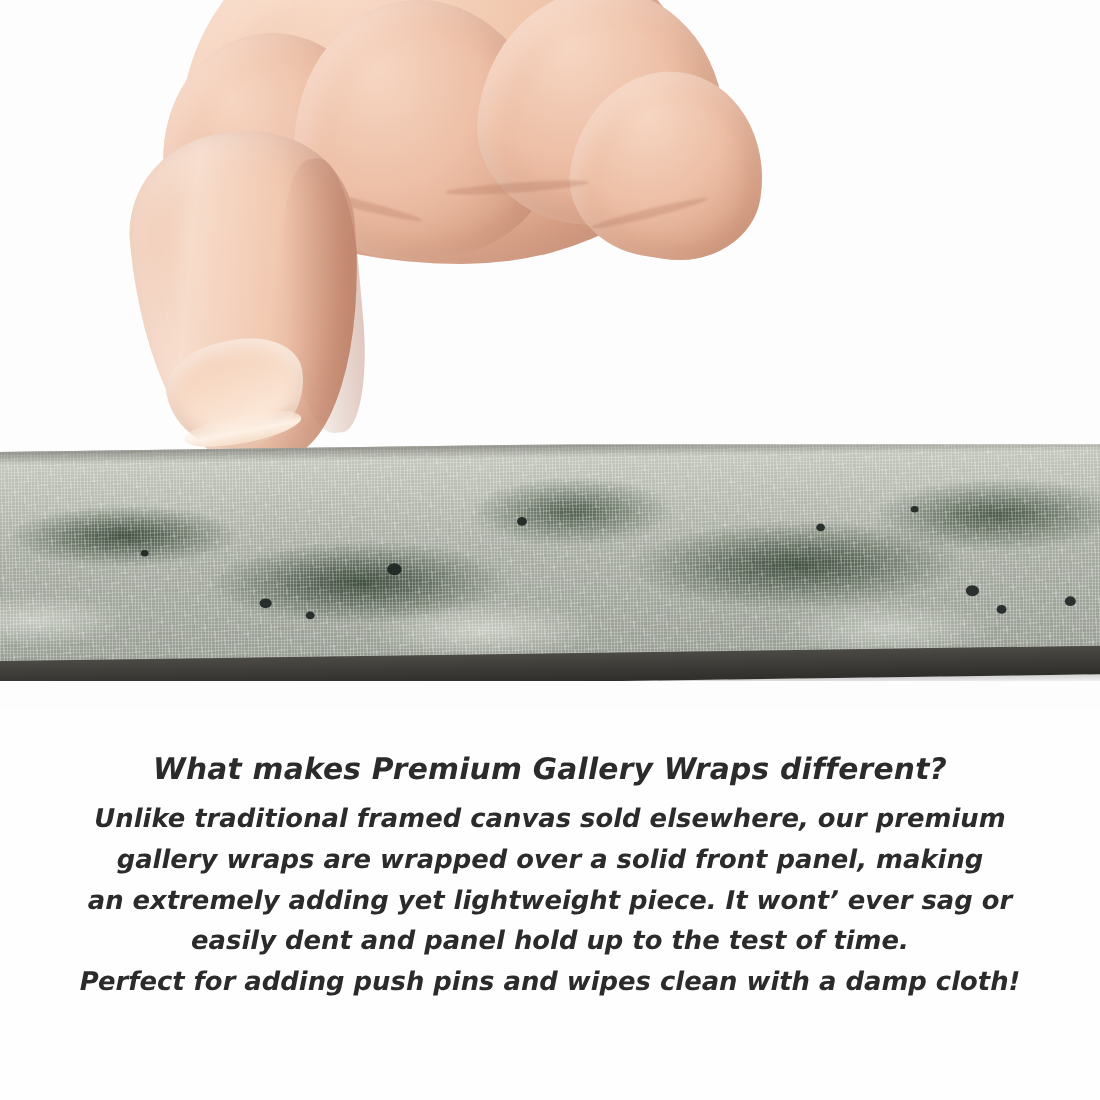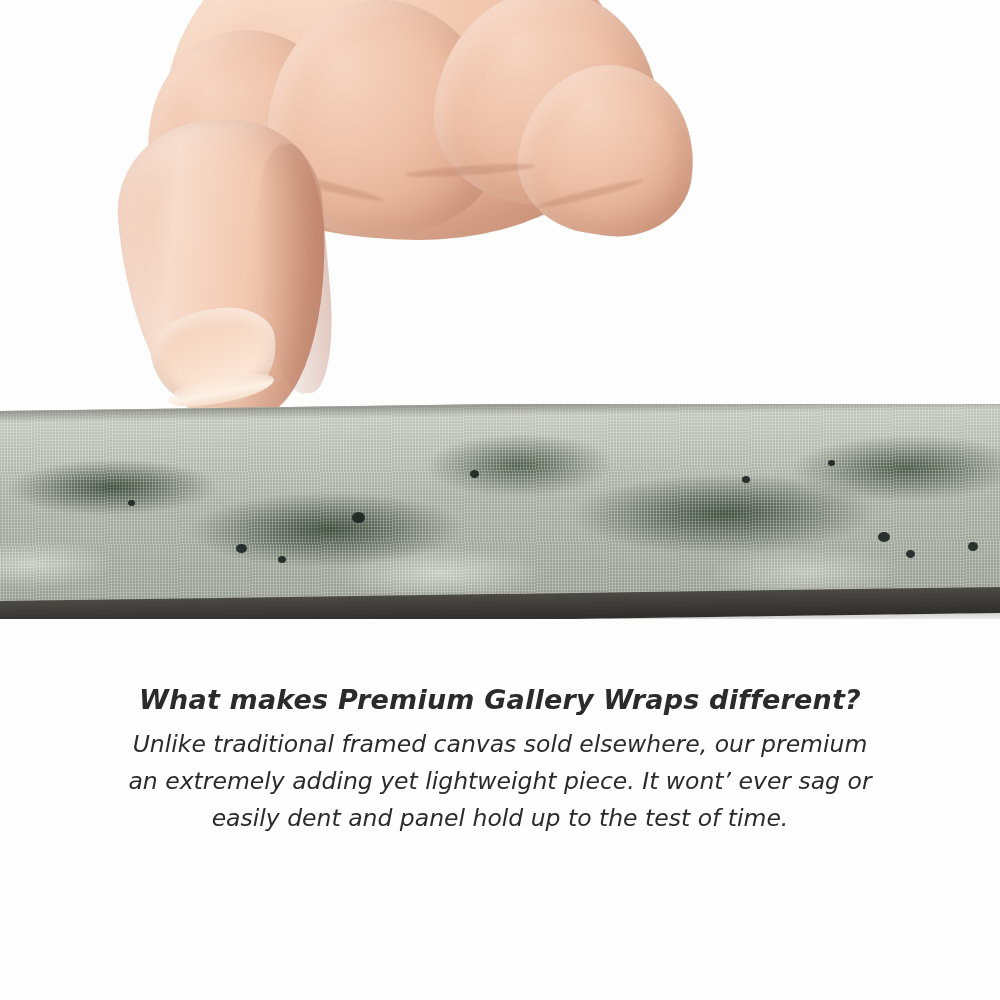--- a/index.html
+++ b/index.html
@@ -203,21 +203,21 @@
   }
   .caption-heading {
     font-size: 27px;
     font-weight: 700;
     letter-spacing: 0.2px;
     margin-bottom: 11px;
   }
   .caption-line {
     font-size: 23.5px;
     line-height: 37px;
-    font-weight: 400;
+    font-weight: 700;
   }
 </style>
 </head>
 <body>
 
 <div class="product-figure">
 
   <div class="photo-area">
 
     <div class="hand">
@@ -255,17 +255,19 @@
       <div class="speck" style="left:128px; top:96px; width:7px; height:6px;"></div>
 
       <div class="top-shadow"></div>
       <div class="bottom-edge"></div>
     </div>
   </div>
 
   <div class="caption">
     <div class="caption-heading">What makes Premium Gallery Wraps different?</div>
     <div class="caption-line">Unlike traditional framed canvas sold elsewhere, our premium</div>
+    <div class="caption-line">gallery wraps are wrapped over a solid front panel, making</div>
     <div class="caption-line">an extremely adding yet lightweight piece. It wont’ ever sag or</div>
     <div class="caption-line">easily dent and panel hold up to the test of time.</div>
+    <div class="caption-line">Perfect for adding push pins and wipes clean with a damp cloth!</div>
   </div>
 
 </div>
 
 </body></html>

